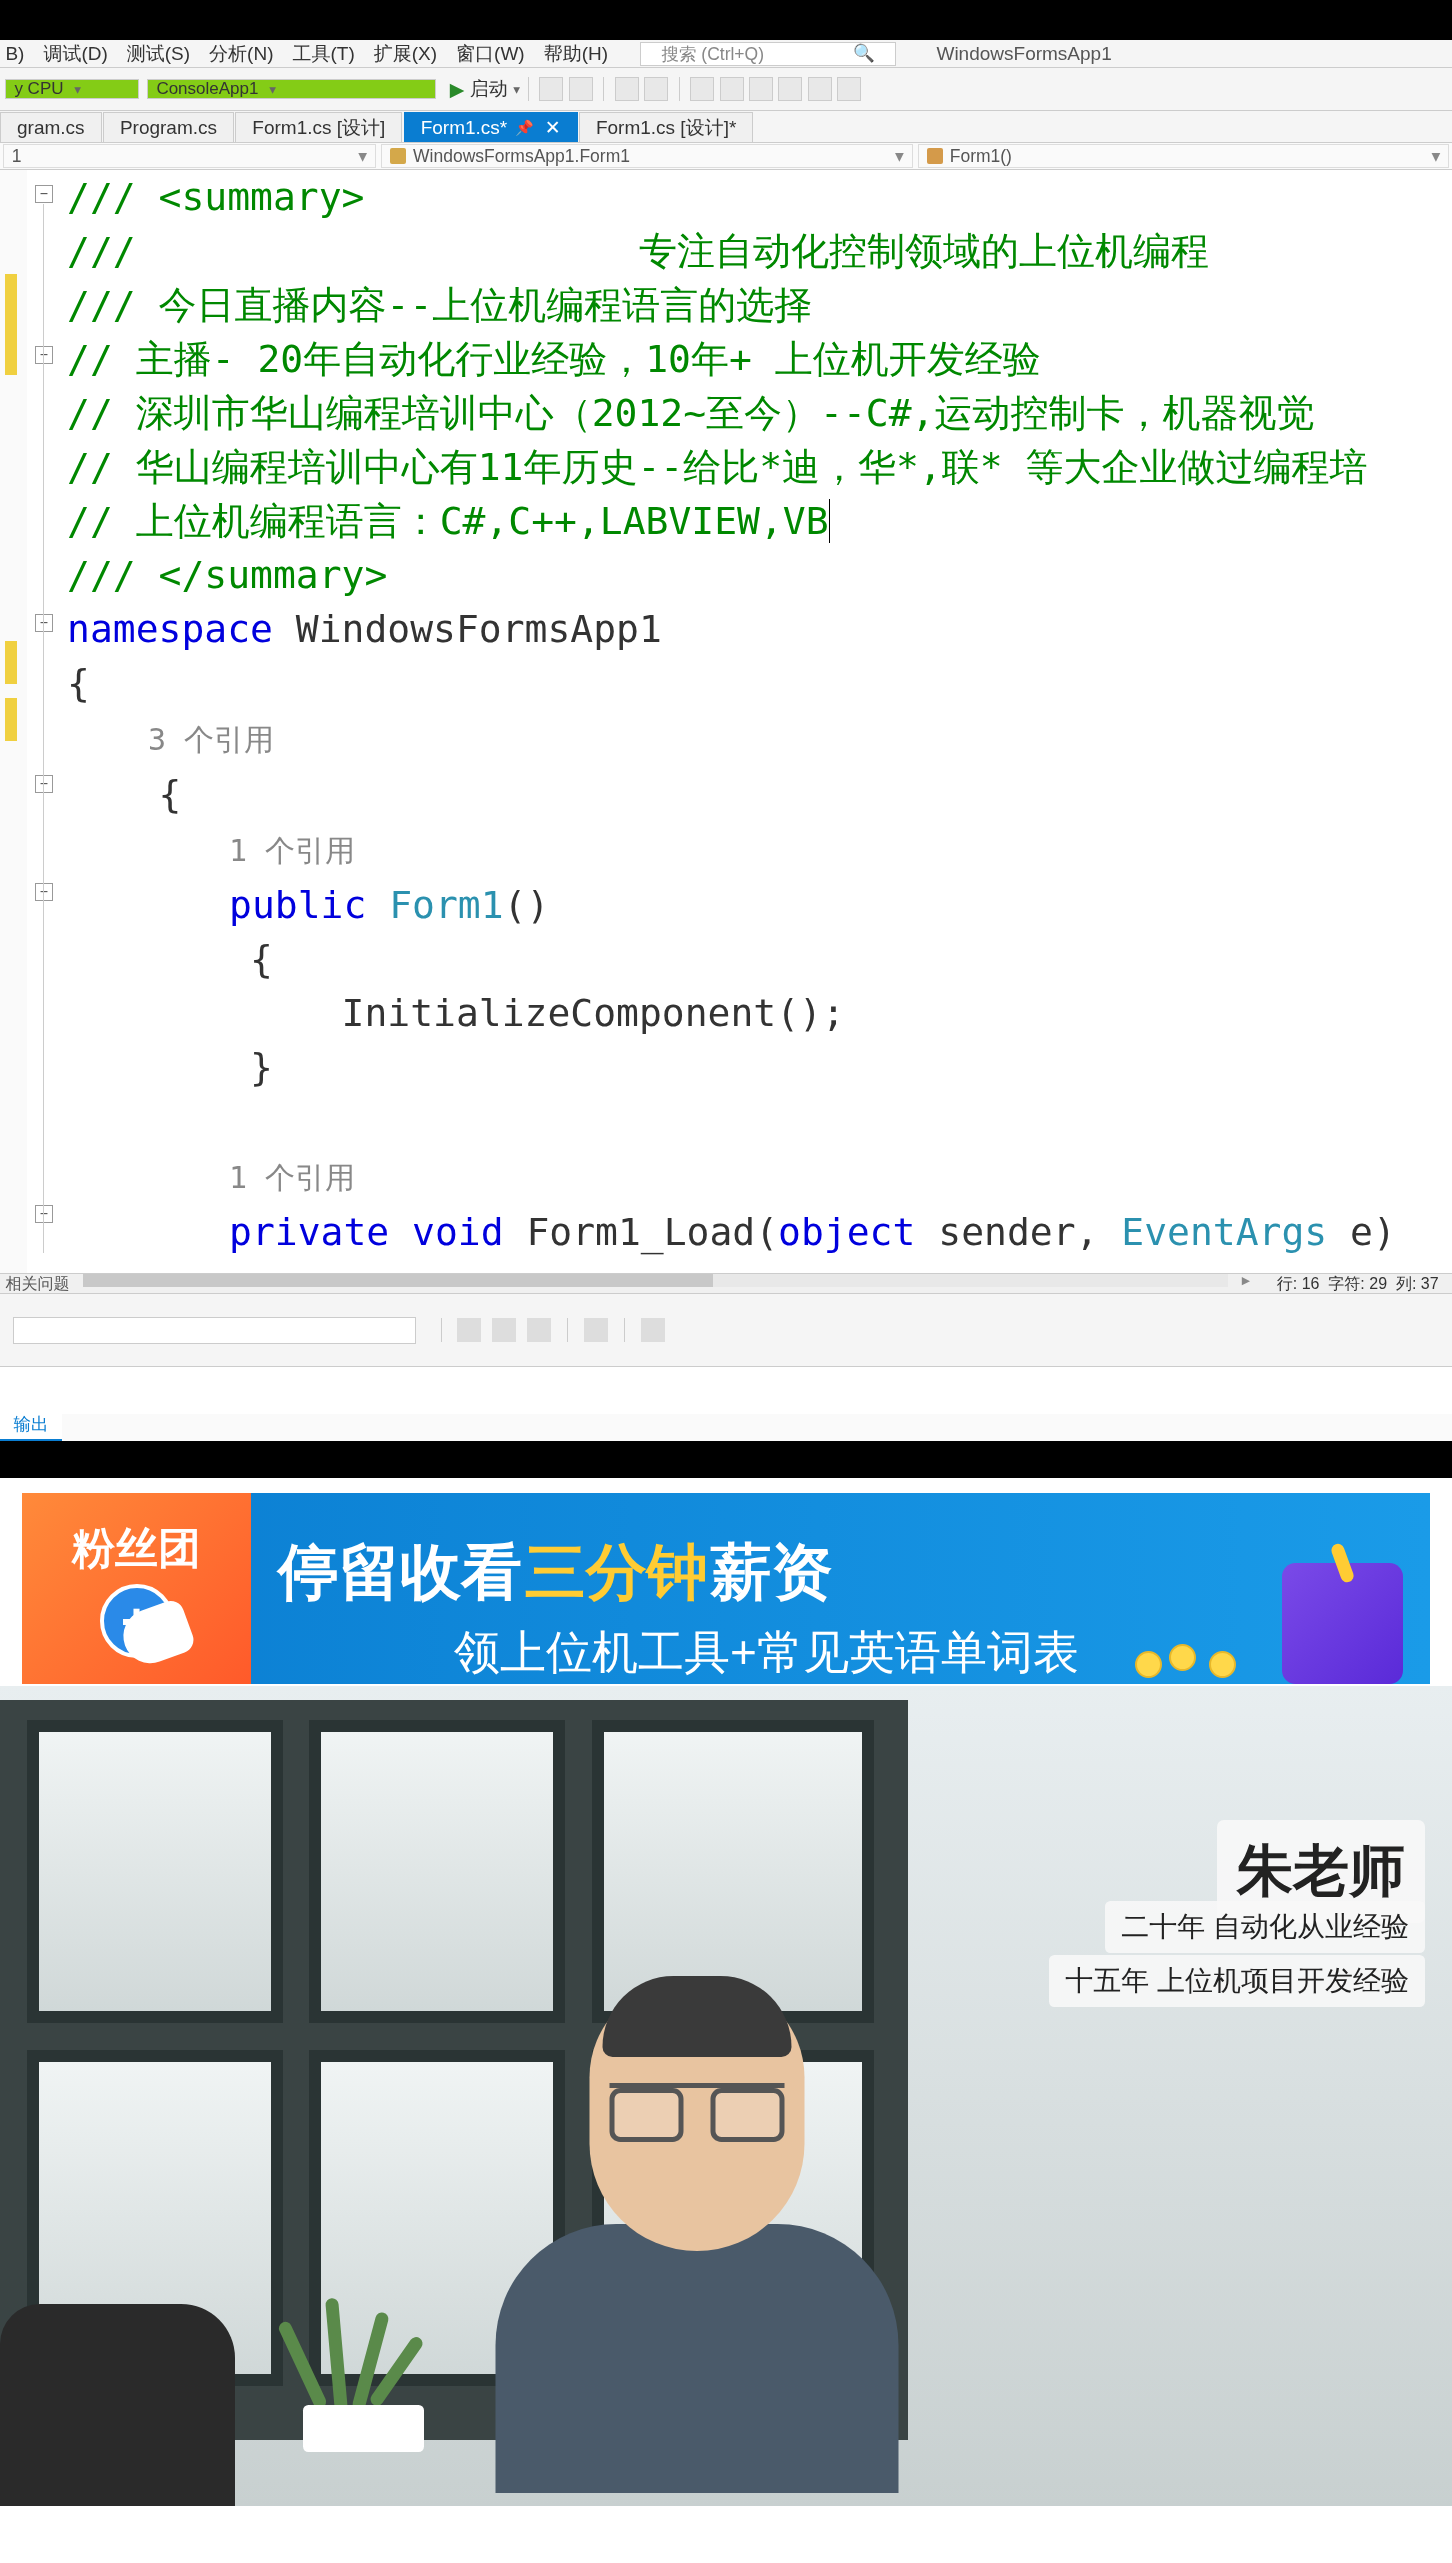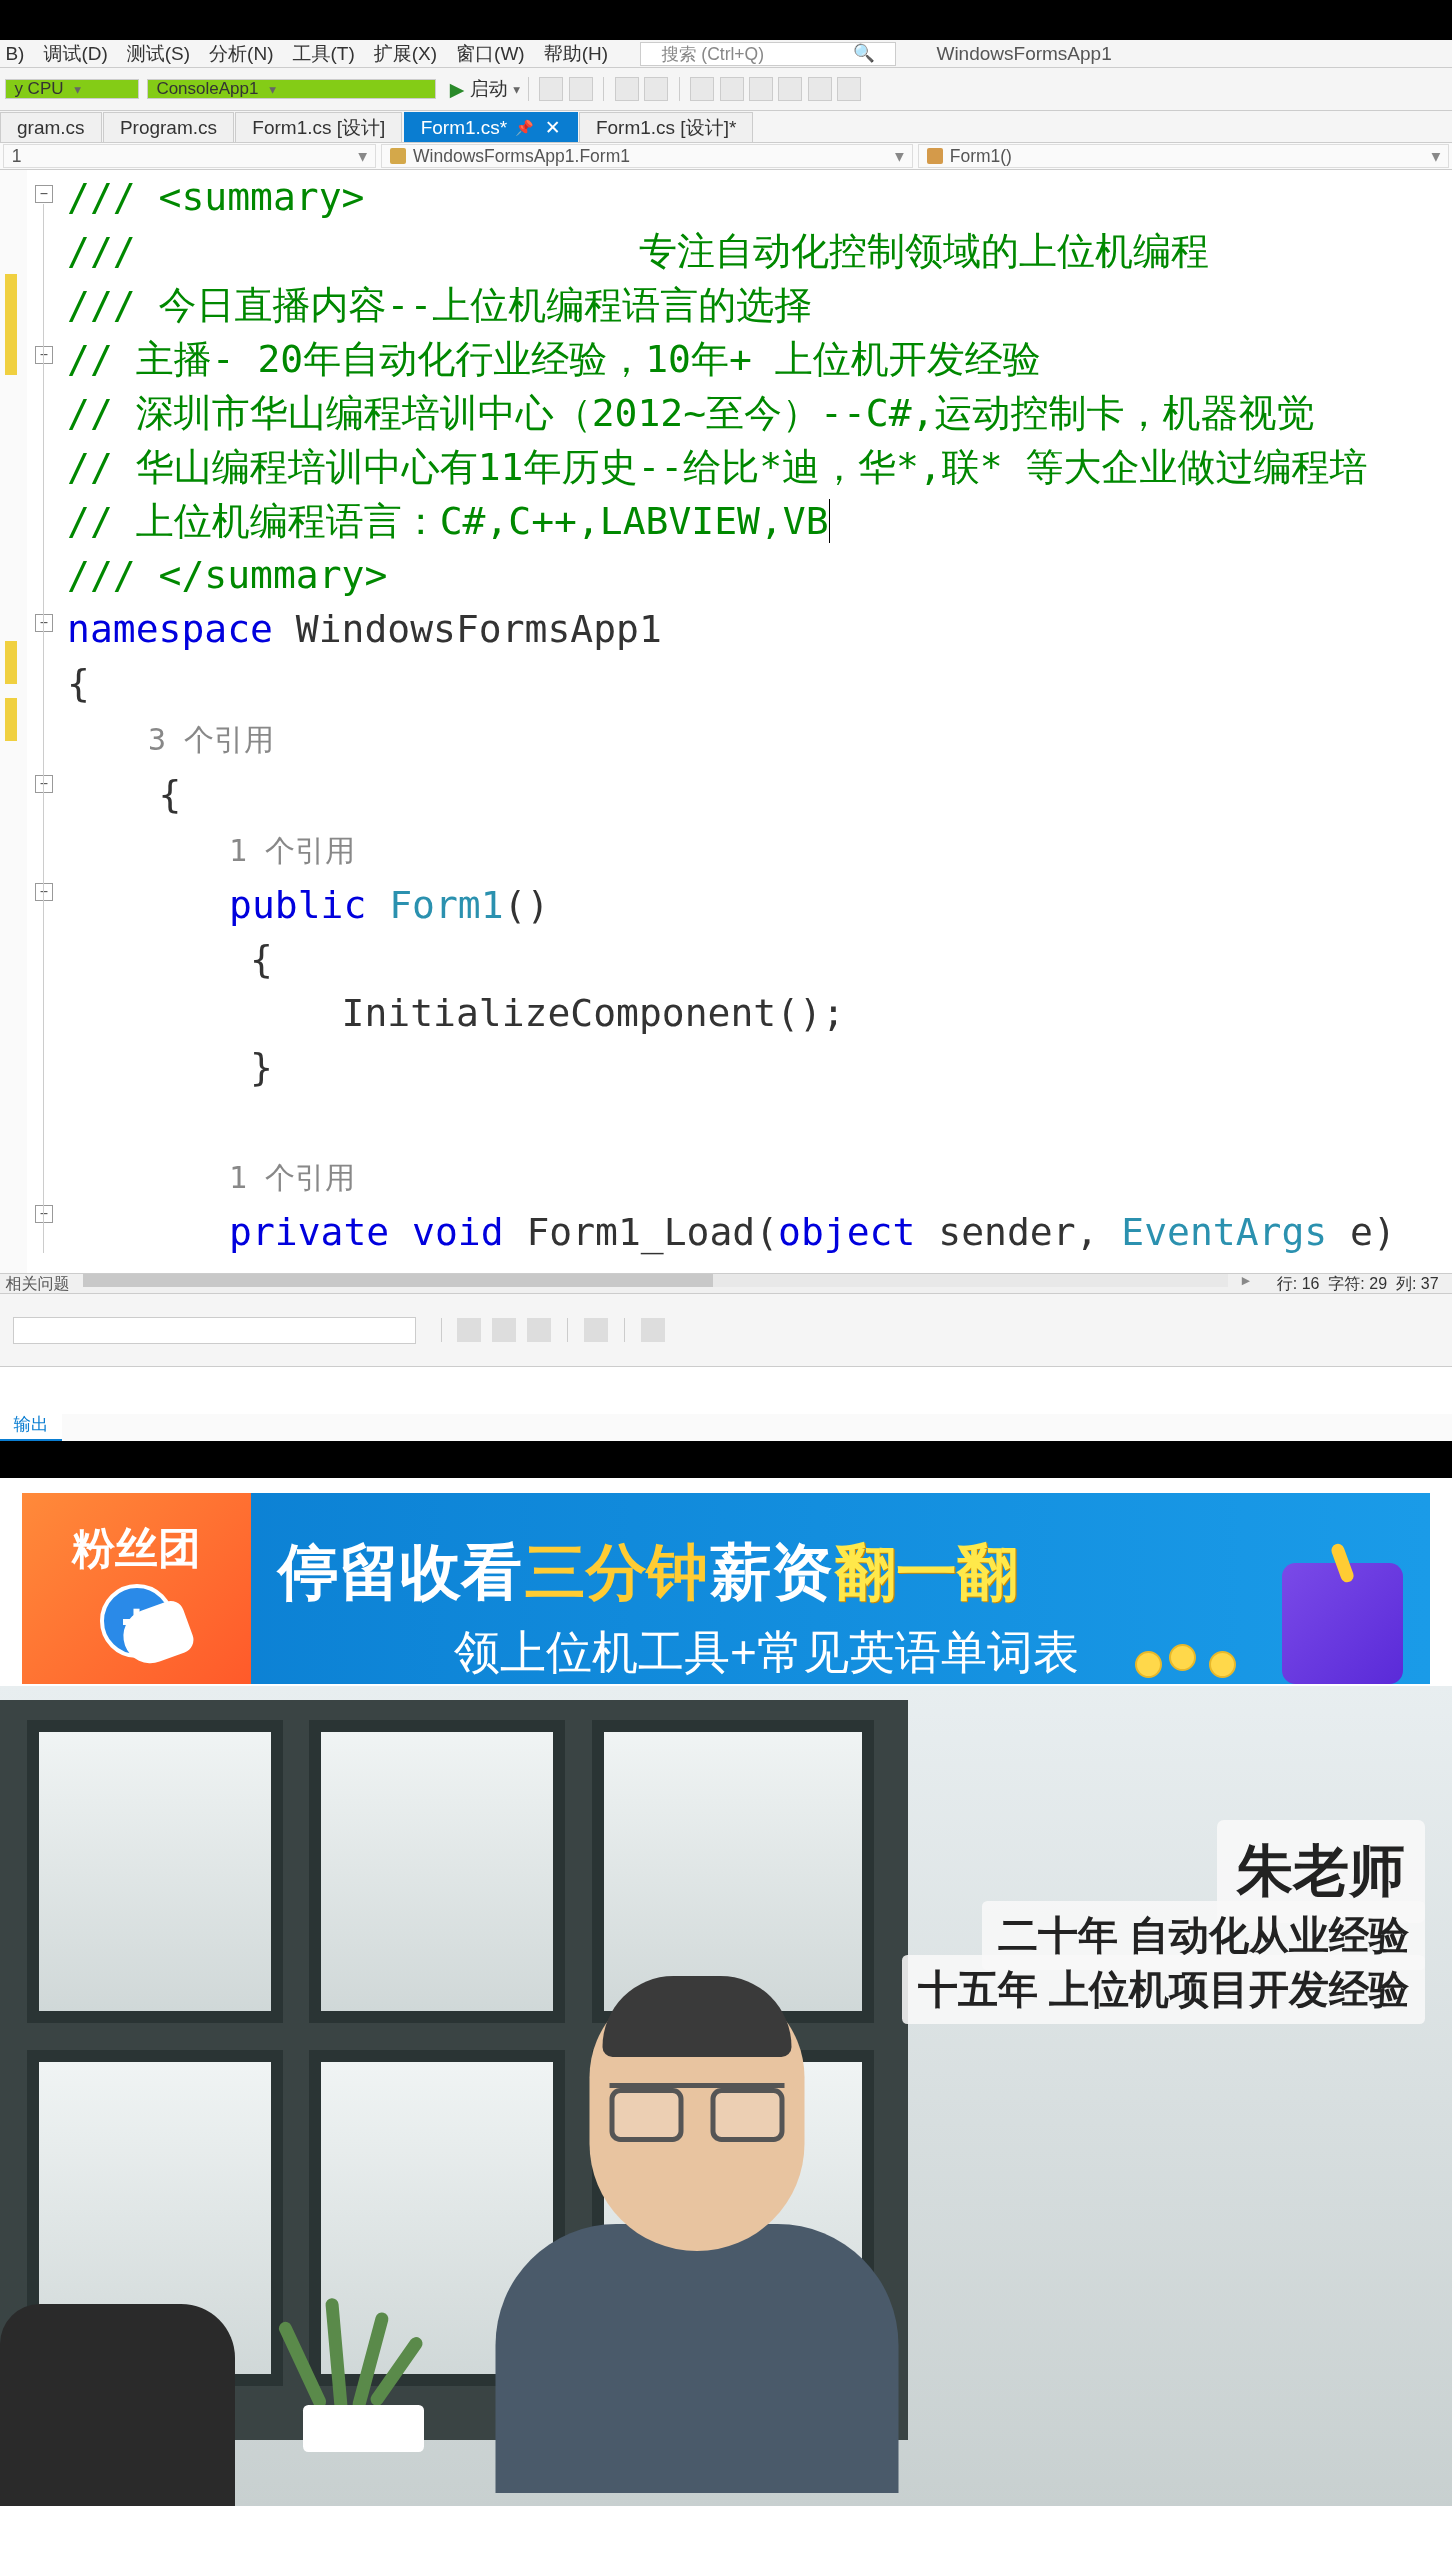--- a/index.html
+++ b/index.html
@@ -68,21 +68,21 @@
 .video-area .window-frame { position: absolute; left: 0; top: 13.4px; width: 908px; height: 740px; background: #3a4444; }
 .video-area .window-frame .pane { position: absolute; background: linear-gradient(180deg,#f0f4f4,#d0d8d8); border: 12px solid #2a3434; }
 .video-area .window-frame .p1 { left:27px; top:20px; width:256px; height:303px; }
 .video-area .window-frame .p2 { left:309px; top:20px; width:256px; height:303px; }
 .video-area .window-frame .p3 { left:592px; top:20px; width:282px; height:303px; }
 .video-area .window-frame .p4 { left:27px; top:350px; width:256px; height:336px; }
 .video-area .window-frame .p5 { left:309px; top:350px; width:256px; height:336px; }
 .video-area .window-frame .p6 { left:592px; top:350px; width:282px; height:336px; }
 .video-area .overlay-name { position: absolute; right: 27px; top: 134px; background: rgba(248,248,248,0.88); padding: 13.4px 20px; border-radius: 6.7px; }
 .video-area .overlay-name .name-lg { font-size: 56px; font-weight: 900; color: #222; }
-.video-area .overlay-line { position: absolute; right: 27px; background: rgba(248,248,248,0.88); padding: 6.7px 16px; border-radius: 5.4px; font-size: 40px; font-weight: bold; color: #222; }
+.video-area .overlay-line { position: absolute; right: 27px; background: rgba(248,248,248,0.88); padding: 6.7px 16px; border-radius: 5.4px; font-size: 28px; font-weight: normal; color: #222; }
 .video-area .ov1 { top: 215px; }
 .video-area .ov2 { top: 269px; }
 .video-area .person { position: absolute; bottom: 0; left: 48%; transform: translateX(-50%); width: 471px; height: 524px; }
 .video-area .person .head { width: 215px; height: 269px; background: #e8c4a0; border-radius: 101px 101px 114px 114px; margin: 0 auto; position: relative; }
 .video-area .person .head::before { content:""; position:absolute; top:-6.7px; left:13.4px; right:13.4px; height:81px; background:#3a3a3a; border-radius:94px 94px 13.4px 13.4px; }
 .video-area .person .glasses { position:absolute; top:101px; left:20px; right:20px; height:47px; border-top:5.4px solid #555; display:flex; justify-content:space-between; }
 .video-area .person .glasses .lens { width:74px; height:54px; border:5.4px solid #555; border-radius:10.8px; background:rgba(255,255,255,0.2); }
 .video-area .person .body { width: 403px; height: 269px; background: #4a5a6a; border-radius: 121px 121px 0 0; margin: -27px auto 0; }
 .video-area .plant { position: absolute; bottom: 54px; left: 256px; width: 202px; height: 161px; }
 .video-area .plant .pot { position:absolute; bottom:0; left:47px; width:121px; height:47px; background:#fff; border-radius:5.4px; }
@@ -234,21 +234,20 @@
     <span class="badge-text">粉丝团</span>
     <div class="plus-circle">+
       <div class="hand"></div>
     </div>
   </div>
   <div class="texts">
     <div class="line1">
       <span>停留收看</span>
         <span class="hl-orange">三分钟</span>
         <span> 薪资</span>
-        <span class="hl-yellow">翻一翻</span>
     </div>
     <div class="line2">领上位机工具+常见英语单词表</div>
   </div>
   <div class="gift"></div>
   <div class="coins">
     <div class="coin" style="left:0;bottom:0"></div>
     <div class="coin" style="left:34px;bottom:6.7px"></div>
     <div class="coin" style="left:74px;bottom:0"></div>
   </div>
 </div>

